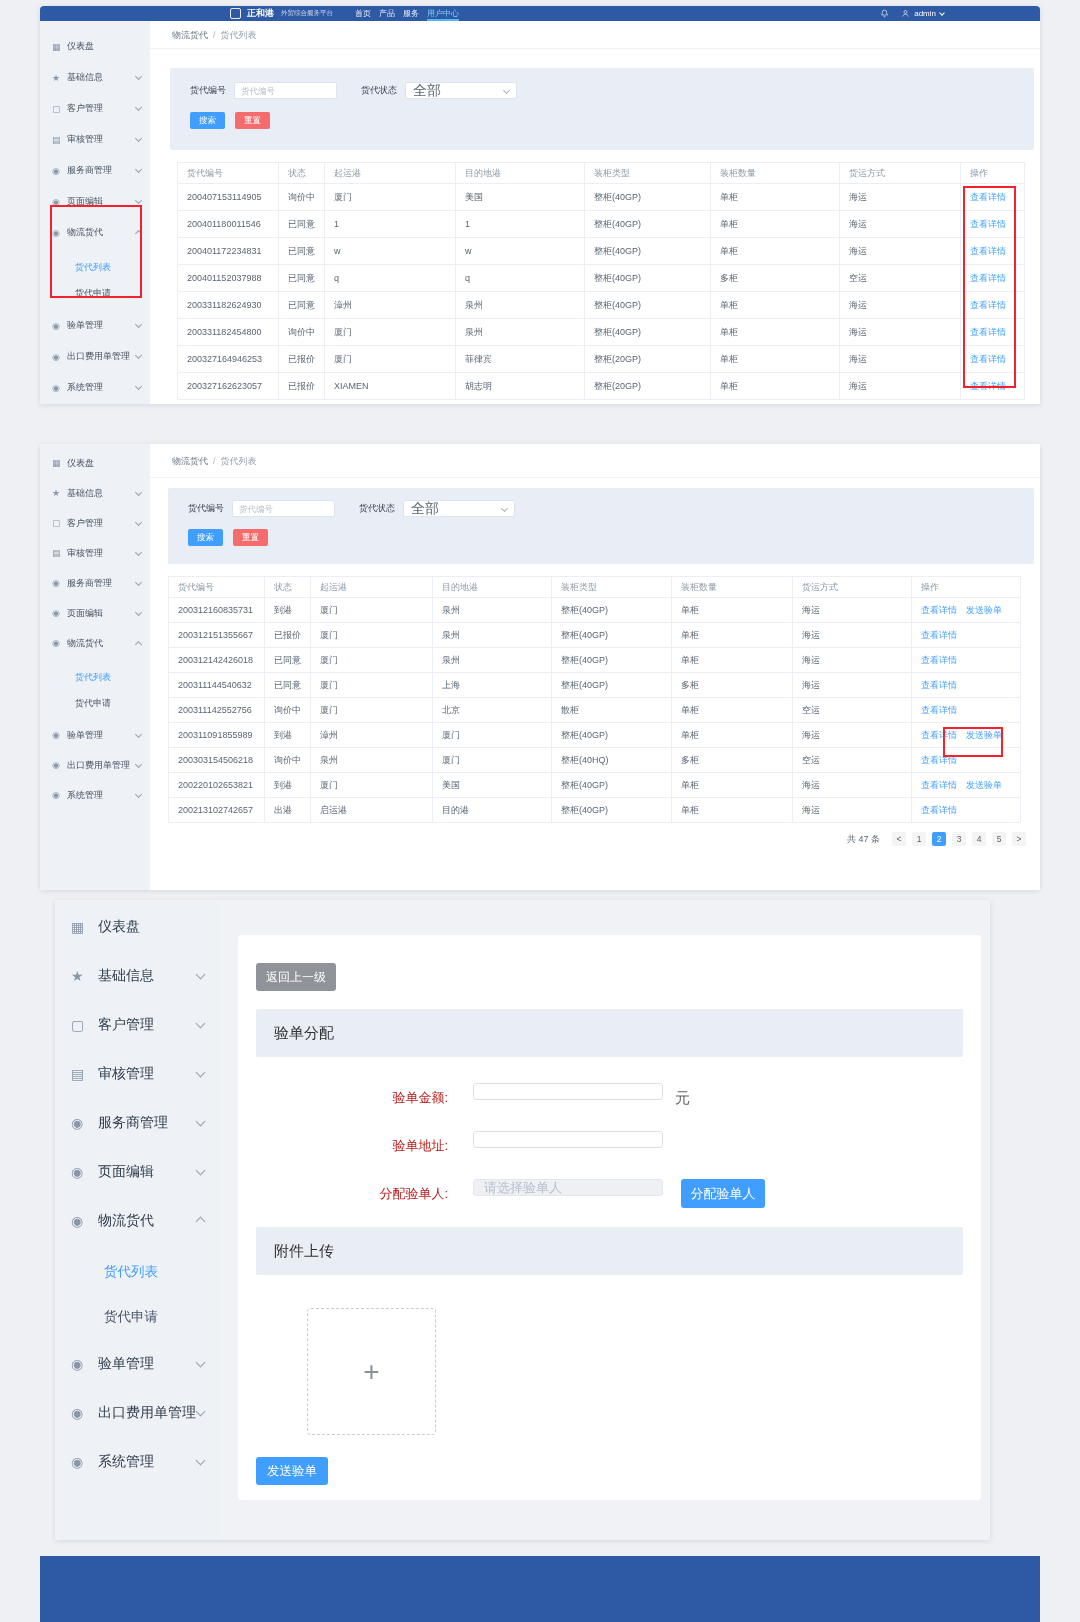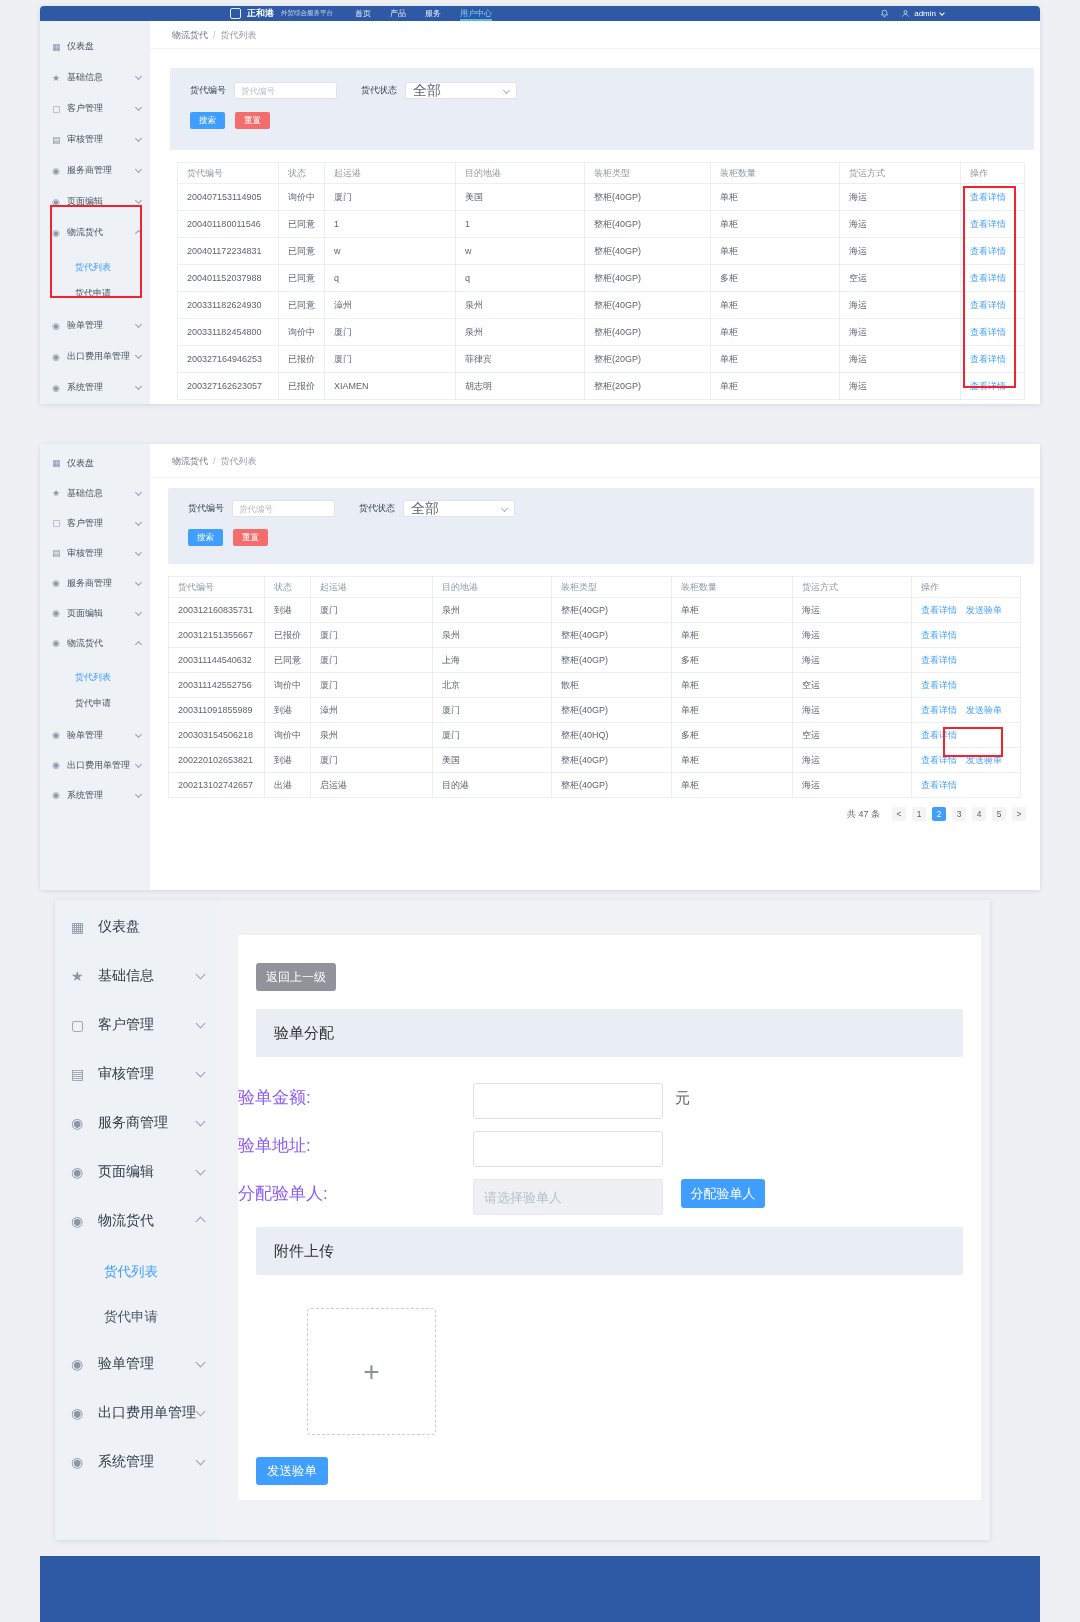--- a/index.html
+++ b/index.html
@@ -10,21 +10,21 @@
   #p1 { left:40px; top:6px; width:1000px; height:398px; border-radius:4px 4px 0 0; }
   #p2 { left:40px; top:444px; width:1000px; height:446px; border-radius:3px; }
   #p3 { left:55px; top:900px; width:935px; height:640px; background:#f0f2f5; }
   #footer { position:absolute; left:40px; top:1556px; width:1000px; height:66px; background:#2d59a5; }
 
   
   .navbar { height:15px; background:#2d59a5; border-radius:4px 4px 0 0; display:flex; align-items:center; color:#fff; padding-left:190px; }
   .nvlogo { width:11px; height:11px; border:1px solid rgba(255,255,255,.9); border-radius:2px; font-size:6px; line-height:9px; text-align:center; flex:0 0 auto; }
   .nvbrand { font-size:9px; font-weight:bold; margin-left:6px; white-space:nowrap; }
   .nvsub { font-size:6.5px; opacity:.75; margin-left:7px; white-space:nowrap; }
-  .nvmenu { display:flex; gap:19px; margin-left:22px; height:100%; align-items:center; }
+  .nvmenu { display:flex; gap:8px; margin-left:22px; height:100%; align-items:center; }
   .nvitem { font-size:8px; color:#e8eefb; cursor:pointer; height:100%; display:flex; align-items:center; }
   .nvactive { color:#7fd0fa; border-bottom:2px solid #53b7f0; padding-top:2px; }
   .nvright { margin-left:auto; padding-right:96px; display:flex; align-items:center; gap:12px; }
   .nvuser { display:flex; align-items:center; gap:4px; font-size:8px; }
   .nvchev { width:4px; height:4px; border-right:1px solid #fff; border-bottom:1px solid #fff; transform:rotate(45deg); margin-top:-2px; }
 
   
   .pbody { display:flex; height:383px; }
   #p2 .pbody { height:446px; }
   .side { width:110px; background:#eef1f6; flex:0 0 auto; }
@@ -102,22 +102,22 @@
   .side-sub.lg { height:45px; line-height:45px; padding-left:49px; font-size:13.5px; }
   #p3 .side-subwrap { padding:4px 0 0; }
 
   #card { position:absolute; left:183px; top:35px; width:743px; height:565px; background:#fff; border-radius:3px; }
   #backbtn { position:absolute; left:18px; top:28px; width:80px; height:28px; background:#909399; border:none; border-radius:3px; color:#fff; font-size:12px; cursor:pointer; font-family:inherit; }
   .band { position:absolute; left:18px; width:707px; height:48px; background:#e9edf4; border-radius:2px; font-size:15px; color:#303133; line-height:48px; padding-left:18px; }
   #band1 { top:74px; }
   #band2 { top:292px; }
   .frm { position:absolute; left:0; height:29px; width:743px; }
   #frow1 { top:148px; } #frow2 { top:196px; } #frow3 { top:244px; }
-  .flab3 { position:absolute; left:0; width:210px; line-height:29px; font-size:17px; color:#8b5cf6; }
-  .fin3 { position:absolute; left:235px; width:190px; height:36px; border:1px solid #dcdfe6; border-radius:3px; background:#fff; font-size:13px; padding:0 10px; color:#606266; outline:none; font-family:inherit; }
+  .flab3 { position:absolute; left:0; width:210px; text-align:right; line-height:29px; font-size:13px; color:#b91c1c; }
+  .fin3 { position:absolute; left:235px; width:190px; height:17px; border:1px solid #dcdfe6; border-radius:3px; background:#fff; font-size:13px; padding:0 10px; color:#606266; outline:none; font-family:inherit; }
   .fin3.gray { background:#eef0f4; border-color:#e3e7ee; }
   .fin3::placeholder { color:#b6bfca; }
   .funit { position:absolute; left:437px; line-height:29px; font-size:15px; color:#606266; }
   #assignbtn { position:absolute; left:443px; top:0; width:84px; height:29px; background:#409eff; border:none; border-radius:3px; color:#fff; font-size:13px; cursor:pointer; font-family:inherit; }
   #upbox { position:absolute; left:69px; top:373px; width:129px; height:127px; border:1px dashed #c8cdd4; border-radius:4px; cursor:pointer; display:flex; align-items:center; justify-content:center; }
   #upplus { font-size:28px; color:#8a919b; font-weight:300; }
   #sendbtn { position:absolute; left:18px; top:522px; width:72px; height:28px; background:#409eff; border:none; border-radius:3px; color:#fff; font-size:12.5px; cursor:pointer; font-family:inherit; }
 </style>
 </head>
 <body>
@@ -443,20 +443,30 @@
               <td>200312151355667</td>
               <td>已报价</td>
               <td>厦门</td>
               <td>泉州</td>
               <td>整柜(40GP)</td>
               <td>单柜</td>
               <td>海运</td>
               <td class="acts"><a class="lnk">查看详情</a></td>
             </tr>
             <tr>
+              <td>200312142426018</td>
+              <td>已同意</td>
+              <td>厦门</td>
+              <td>泉州</td>
+              <td>整柜(40GP)</td>
+              <td>单柜</td>
+              <td>海运</td>
+              <td class="acts"><a class="lnk">查看详情</a></td>
+            </tr>
+            <tr>
               <td>200311144540632</td>
               <td>已同意</td>
               <td>厦门</td>
               <td>上海</td>
               <td>整柜(40GP)</td>
               <td>多柜</td>
               <td>海运</td>
               <td class="acts"><a class="lnk">查看详情</a></td>
             </tr>
             <tr>

